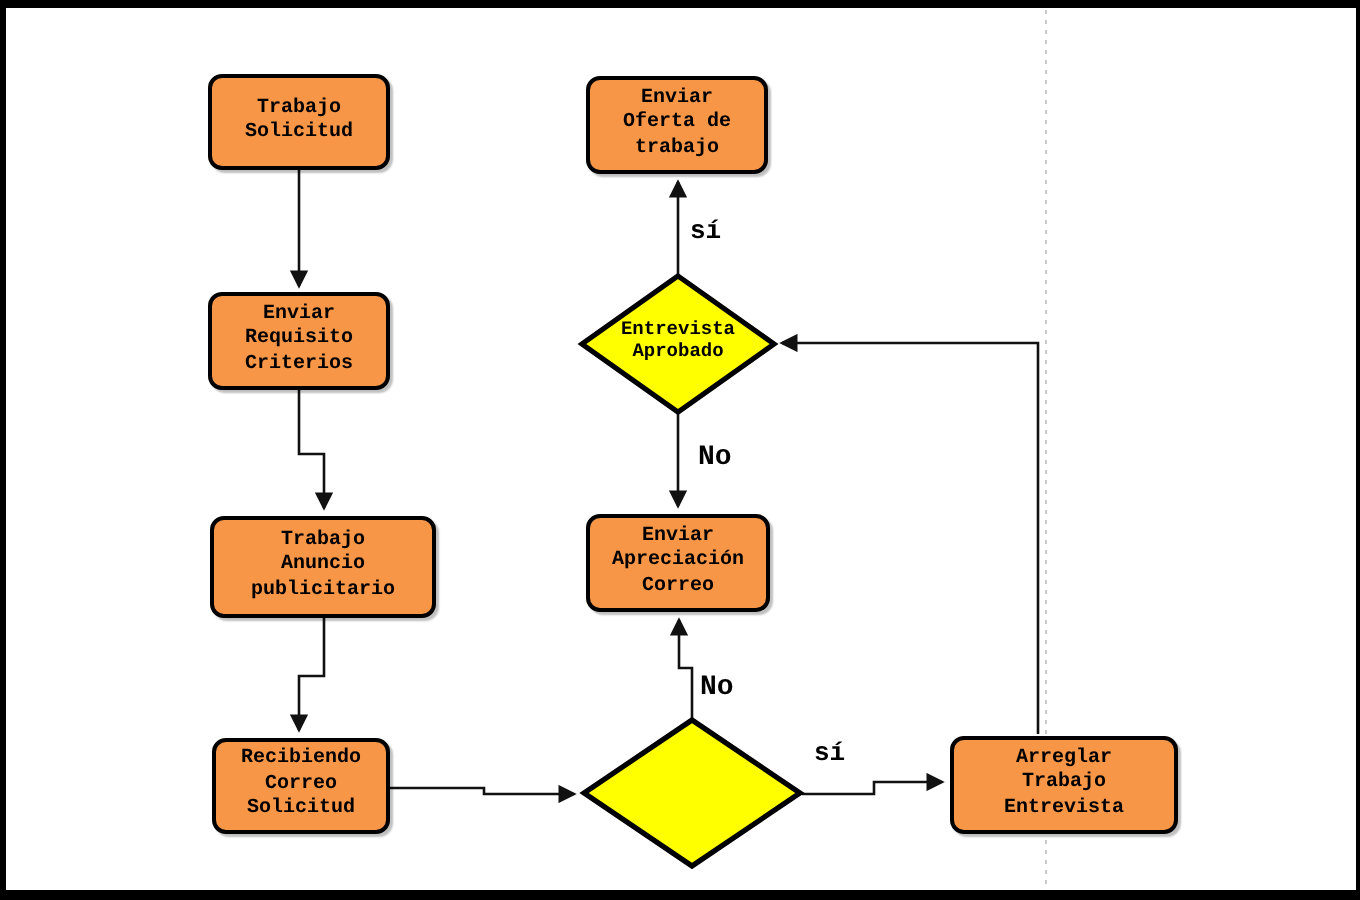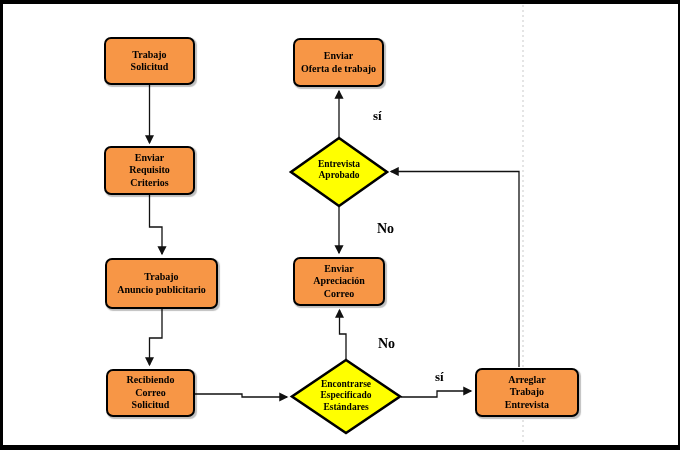--- a/index.html
+++ b/index.html
@@ -1,20 +1,20 @@
 <!DOCTYPE html>
 <html style="--process-fill: #f79646; --decision-fill: #ffff00; --stroke: #000000; --line-color: #111111; --divider: #c9c9c9;"><head>
 <meta charset="utf-8">
 <style>
   html,body { margin:0; padding:0; background:#fff; }
   #canvas {
     position:relative;
     width:680px; height:450px;
     background:#fff;
-    font-family:Liberation Serif, serif;
+    font-family:Liberation Mono, monospace;
     overflow:hidden;
   }
   #frame {
     position:absolute; inset:0;
     border-style:solid; border-color:#000;
     border-width:4px 2px 5px 3px;
     pointer-events:none;
     z-index:5;
   }
   #wires { position:absolute; left:0; top:0; z-index:1; }
@@ -30,21 +30,21 @@
     text-align:center; font-weight:bold; font-size:10px; line-height:1.25;
     color:#000; white-space:pre-line;
     box-shadow:1.5px 1.5px 1px rgba(0,0,0,0.25);
   }
   .dlabel {
     position:absolute; z-index:3; text-align:center;
     font-weight:bold; font-size:9.5px; line-height:1.2;
     color:#000; white-space:pre-line;
   }
   .elabel {
-    position:absolute; z-index:3; font-weight:bold; color:#000;margin-left:28px;
+    position:absolute; z-index:3; font-weight:bold; color:#000;
   }
 </style>
 </head>
 <body>
 
 <div id="canvas">
   <div id="frame"></div>
 
   <svg id="wires" width="680" height="450" viewBox="0 0 680 450">
     <defs>
@@ -95,32 +95,29 @@
     <span>Enviar
 Oferta de trabajo</span>
   </div>
 
   <div class="node" style="left:293px;top:257px;width:92px;height:49px">
     <span>Enviar
 Apreciación
 Correo</span>
   </div>
 
-  <div class="node" style="left:475px;top:368px;width:104px;height:49px">
+  <div class="node" style="left:475px;top:368px;width:114px;height:49px">
     <span>Arreglar
 Trabajo
 Entrevista</span>
   </div>
 
   <div class="dlabel" style="left:291px;top:159px;width:96px">Entrevista
 Aprobado</div>
 
-  <div class="dlabel" style="left:292px;top:379px;width:108px">Encontrarse
-Especificado
-Estándares</div>
 
   <div class="elabel" style="left:345px;top:108px;font-size:13px">sí</div>
 
   <div class="elabel" style="left:349px;top:221px;font-size:14px">No</div>
 
   <div class="elabel" style="left:350px;top:336px;font-size:14px">No</div>
 
   <div class="elabel" style="left:407px;top:369px;font-size:13px">sí</div>
 </div>
 

